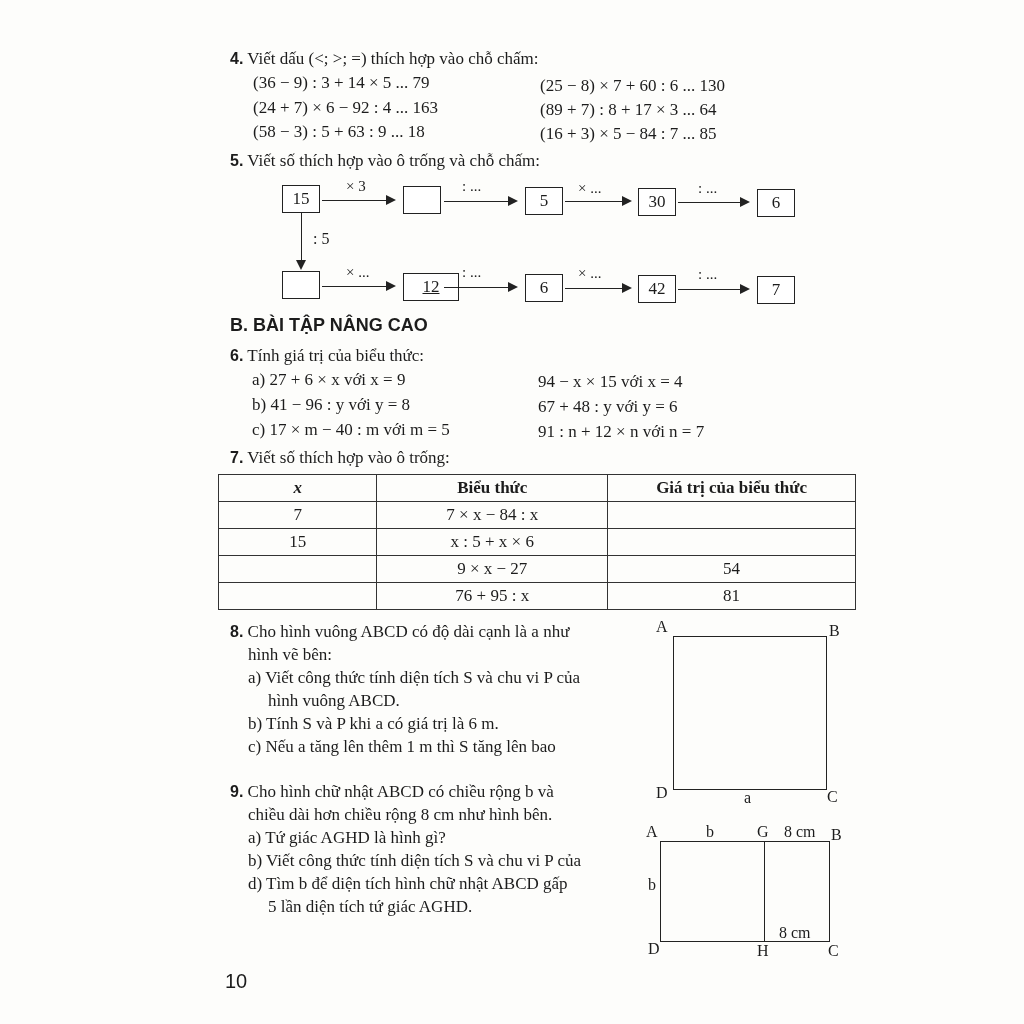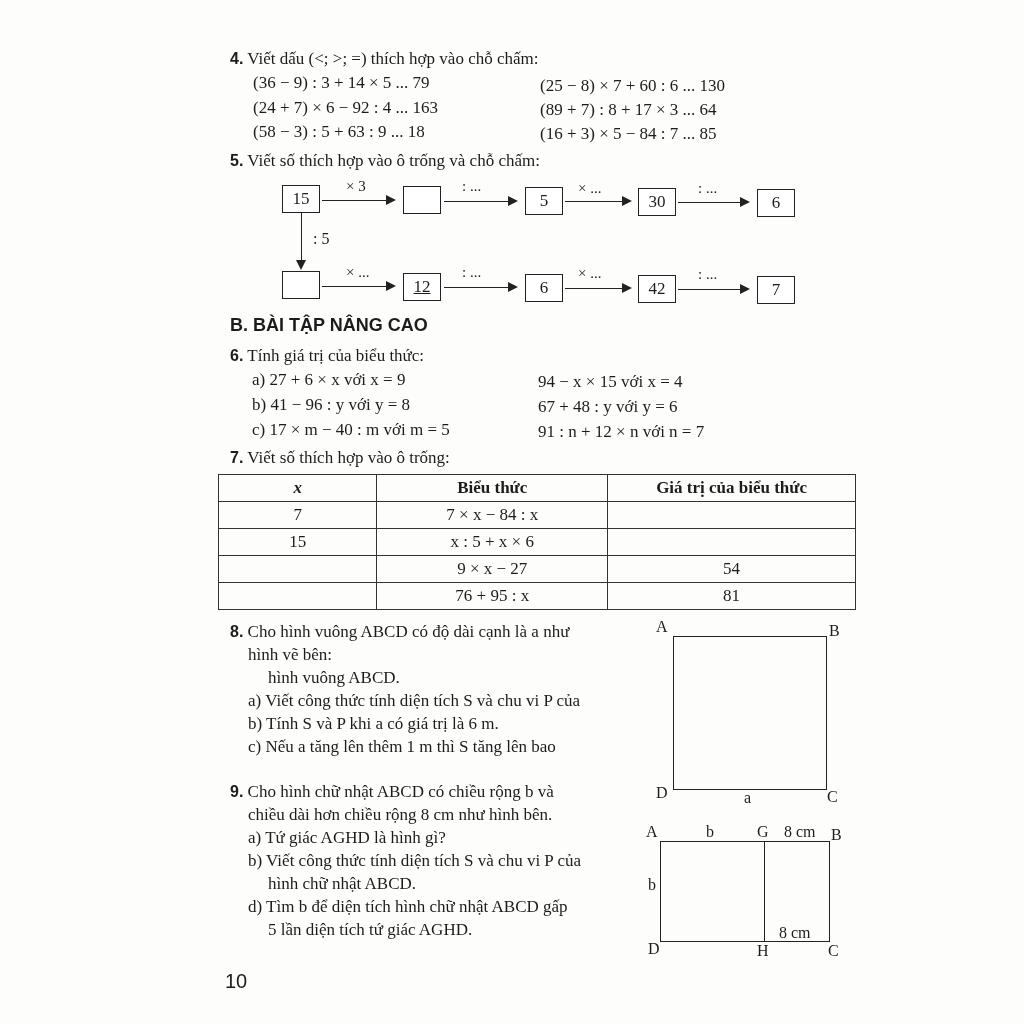--- a/index.html
+++ b/index.html
@@ -56,21 +56,21 @@
   <div class="oplabel" style="left:698px;top:180px;">: ...</div>
   <div class="box" style="left:757px;top:189px;width:38px;height:28px;line-height:26px;">6</div>
 
   <div class="abs" style="left:301px;top:213px;width:0;height:50px;border-left:1.5px solid #222;"></div>
   <div class="abs" style="left:296px;top:260px;width:0;height:0;border-top:10px solid #222;border-left:5px solid transparent;border-right:5px solid transparent;"></div>
   <div class="oplabel" style="left:313px;top:230px;font-size:16px;">: 5</div>
 
   <div class="box" style="left:282px;top:271px;width:38px;height:28px;line-height:26px;"></div>
   <div class="arrow" style="left:322px;top:286px;width:72px;"></div>
   <div class="oplabel" style="left:346px;top:264px;">× ...</div>
-  <div class="box" style="left:403px;top:273px;width:38px;height:28px;line-height:26px;text-decoration:underline;">12</div>
+  <div class="box" style="left:403px;top:273px;width:56px;height:28px;line-height:26px;text-decoration:underline;">12</div>
   <div class="arrow" style="left:444px;top:287px;width:72px;"></div>
   <div class="oplabel" style="left:462px;top:264px;">: ...</div>
   <div class="box" style="left:525px;top:274px;width:38px;height:28px;line-height:26px;">6</div>
   <div class="arrow" style="left:565px;top:288px;width:65px;"></div>
   <div class="oplabel" style="left:578px;top:265px;">× ...</div>
   <div class="box" style="left:638px;top:275px;width:38px;height:28px;line-height:26px;">42</div>
   <div class="arrow" style="left:678px;top:289px;width:70px;"></div>
   <div class="oplabel" style="left:698px;top:266px;">: ...</div>
   <div class="box" style="left:757px;top:276px;width:38px;height:28px;line-height:26px;">7</div>
 </div>
@@ -118,41 +118,40 @@
     <td></td>
     <td>76 + 95 : x</td>
     <td>81</td>
   </tr>
 </tbody>
   </table>
 
 <div class="abs para" style="left:230px;top:620px;width:395px;">
   <div><span class="num">8.</span> <span>Cho hình vuông ABCD có độ dài cạnh là a như</span></div>
   <div style="padding-left:18px;">hình vẽ bên:</div>
+  <div style="padding-left:18px;">a) Viết công thức tính diện tích S và chu vi P của</div>
   <div style="padding-left:38px;">hình vuông ABCD.</div>
-  <div style="padding-left:18px;">a) Viết công thức tính diện tích S và chu vi P của</div>
   <div style="padding-left:18px;">b) Tính S và P khi a có giá trị là 6 m.</div>
   <div style="padding-left:18px;">c) Nếu a tăng lên thêm 1 m thì S tăng lên bao</div>
 </div>
 
 <div>
   <div class="abs" style="left:673px;top:636px;width:152px;height:152px;border:1.5px solid #222;"></div>
   <div class="geo-label" style="left:656px;top:618px;">A</div>
   <div class="geo-label" style="left:829px;top:622px;">B</div>
   <div class="geo-label" style="left:656px;top:784px;">D</div>
   <div class="geo-label" style="left:827px;top:788px;">C</div>
   <div class="geo-label" style="left:744px;top:789px;">a</div>
 </div>
 
 <div class="abs para" style="left:230px;top:780px;width:395px;">
   <div><span class="num">9.</span> <span>Cho hình chữ nhật ABCD có chiều rộng b và</span></div>
   <div style="padding-left:18px;">chiều dài hơn chiều rộng 8 cm như hình bên.</div>
   <div style="padding-left:18px;">a) Tứ giác AGHD là hình gì?</div>
   <div style="padding-left:18px;">b) Viết công thức tính diện tích S và chu vi P của</div>
-  <div style="padding-left:38px;">hình chữ nhật ABCD.</div>
   <div style="padding-left:18px;">d) Tìm b để diện tích hình chữ nhật ABCD gấp</div>
   <div style="padding-left:38px;">5 lần diện tích tứ giác AGHD.</div>
 </div>
 
 <div>
   <div class="abs" style="left:660px;top:841px;width:168px;height:99px;border:1.5px solid #222;"></div>
   <div class="abs" style="left:764px;top:841px;width:0;height:100px;border-left:1.5px solid #222;"></div>
   <div class="geo-label" style="left:646px;top:823px;">A</div>
   <div class="geo-label" style="left:706px;top:823px;">b</div>
   <div class="geo-label" style="left:757px;top:823px;">G</div>

